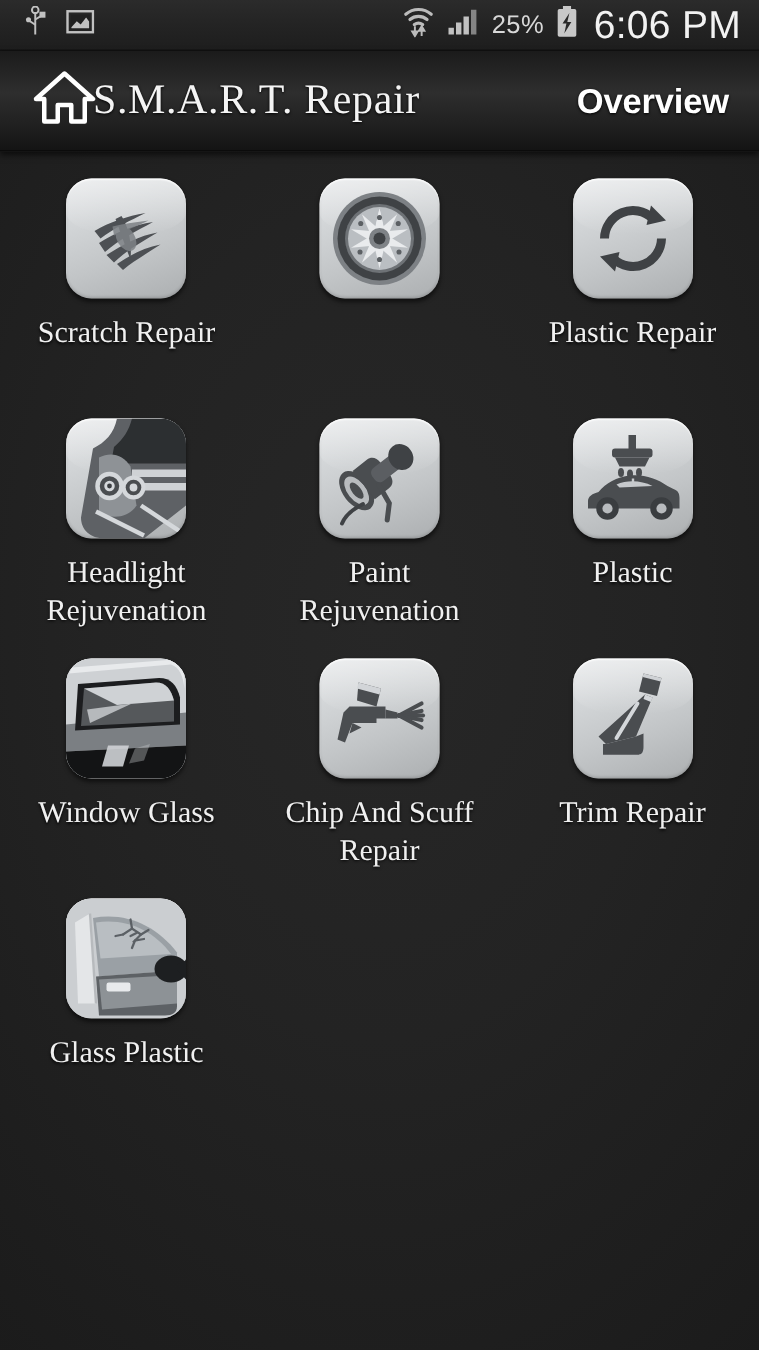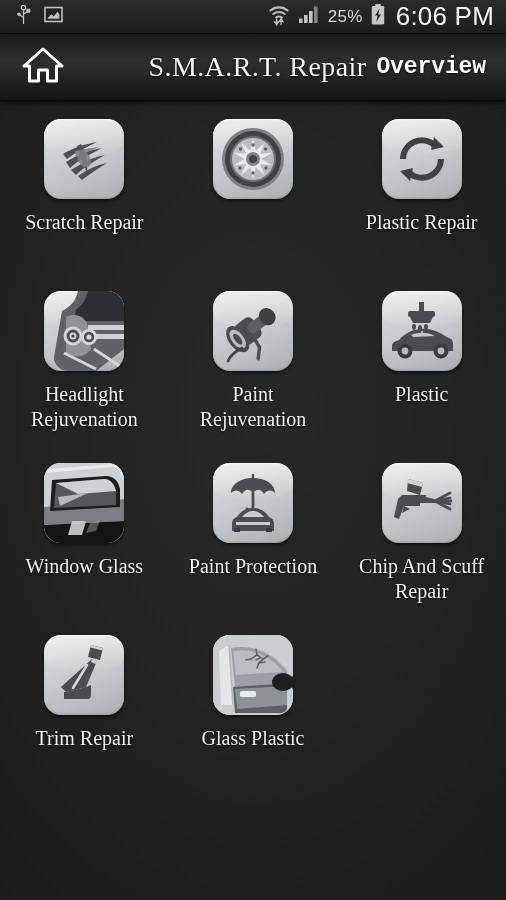--- a/index.html
+++ b/index.html
@@ -45,44 +45,44 @@
     height:67px; width:100%;
     background:linear-gradient(to bottom,#1b1b1b 0%,#2e2e2e 42%,#202020 75%,#141414 100%);
     display:flex; align-items:center;
     padding:0 16px 0 18px;
     border-bottom:1px solid #0b0b0b;
     box-shadow:0 2px 4px rgba(0,0,0,.6);
     position:relative;
   }
   .home-btn { width:50px; height:50px; display:flex; align-items:center; justify-content:center; cursor:pointer; }
   .app-title {
-    flex:1; text-align:right;
+    flex:1; text-align:left;
     color:#f4f4f4;
     font-family:"Liberation Serif", serif;
     font-size:28px;
     letter-spacing:.4px;
     text-shadow:0 1px 2px #000;
     margin-left:-6px;
   }
   .overview-btn {
     color:#ffffff;
-    font-family:Liberation Mono, monospace;
+    font-family:Liberation Sans, sans-serif;
     font-size:23px; font-weight:bold;
     letter-spacing:-.1px;
     padding:6px 4px 6px 10px;
     cursor:pointer;
     text-shadow:0 1px 2px #000;
   }
 
   
   .grid {
     padding:14px 0 0 0;
     display:grid;
     grid-template-columns:repeat(3,1fr);
-    row-gap:20px;
+    row-gap:8px;
   }
   .cell {
     display:flex; flex-direction:column; align-items:center;
     padding:4px 4px 0 4px;
     cursor:pointer;
     min-height:152px;
   }
   .tile {
     width:80px; height:80px;
     border-radius:17px;
@@ -353,40 +353,20 @@
             <path d="M14 34 L44 30 L16 43 Z" fill="#b6b9bc"></path>
             <path d="M28 58 L42 58 L38 72 L24 72 Z" fill="#cfd2d5" opacity=".9"></path>
             <path d="M46 60 L56 57 L52 68 L42 70 Z" fill="#cfd2d5" opacity=".35"></path>
             <path d="M2 10 L70 4 C76 6 78 12 79 20 L79 8 C78 3 74 1 68 1 L4 6 Z" fill="#e8eaec"></path>
           </svg>
         </span>
       </div>
       <div class="caption">Window Glass</div>
     </div>
 
-    <div class="cell">
-      <div class="tile">
-        <span>
-          <svg width="62" height="64" viewBox="0 0 62 64">
-            <line x1="31" y1="3" x2="31" y2="10" stroke="#4a4d50" stroke-width="2.4"></line>
-            <path d="M9 22 C9 13 19 7 31 7 C43 7 53 13 53 22
-                     C49 18 45 19 42 23 C39 18 35 17 31 22
-                     C27 17 23 18 20 23 C17 19 13 18 9 22 Z" fill="#4a4d50"></path>
-            <path d="M31 22 L31 36 C31 40 27 41 25 38" stroke="#4a4d50" stroke-width="2.8" fill="none" stroke-linecap="round"></path>
-            <path d="M10 60 L10 52 C10 49 12 47 15 46 C19 40 24 37 31 37 C38 37 43 40 47 46
-                     C50 47 52 49 52 52 L52 60 Z" fill="#4a4d50"></path>
-            <path d="M20 46 C24 41 28 40 31 40 C34 40 38 41 42 46 Z" fill="#c9ccce"></path>
-            <rect x="14" y="51" width="34" height="3" fill="#c9ccce"></rect>
-            <rect x="12" y="57" width="6" height="4" fill="#3a3d40"></rect>
-            <rect x="44" y="57" width="6" height="4" fill="#3a3d40"></rect>
-          </svg>
-        </span>
-      </div>
-      <div class="caption">Paint Protection</div>
-    </div>
 
     <div class="cell">
       <div class="tile">
         <span>
           <svg width="64" height="60" viewBox="0 0 64 60">
             <path d="M18 6 L33 10 L30 22 L17 18 Z" fill="#4a4d50"></path>
             <path d="M18 6 L33 10 L32 14 L17 10 Z" fill="#d2d5d8"></path>
             <path d="M12 22 L36 22 L36 30 L30 30 L30 33 L14 33 L9 46 L4 44 L8 26 Z" fill="#4a4d50"></path>
             <path d="M36 24 L44 26 L44 30 L36 30 Z" fill="#4a4d50"></path>
             <g stroke="#4a4d50" stroke-width="2.8" stroke-linecap="round" fill="none">

